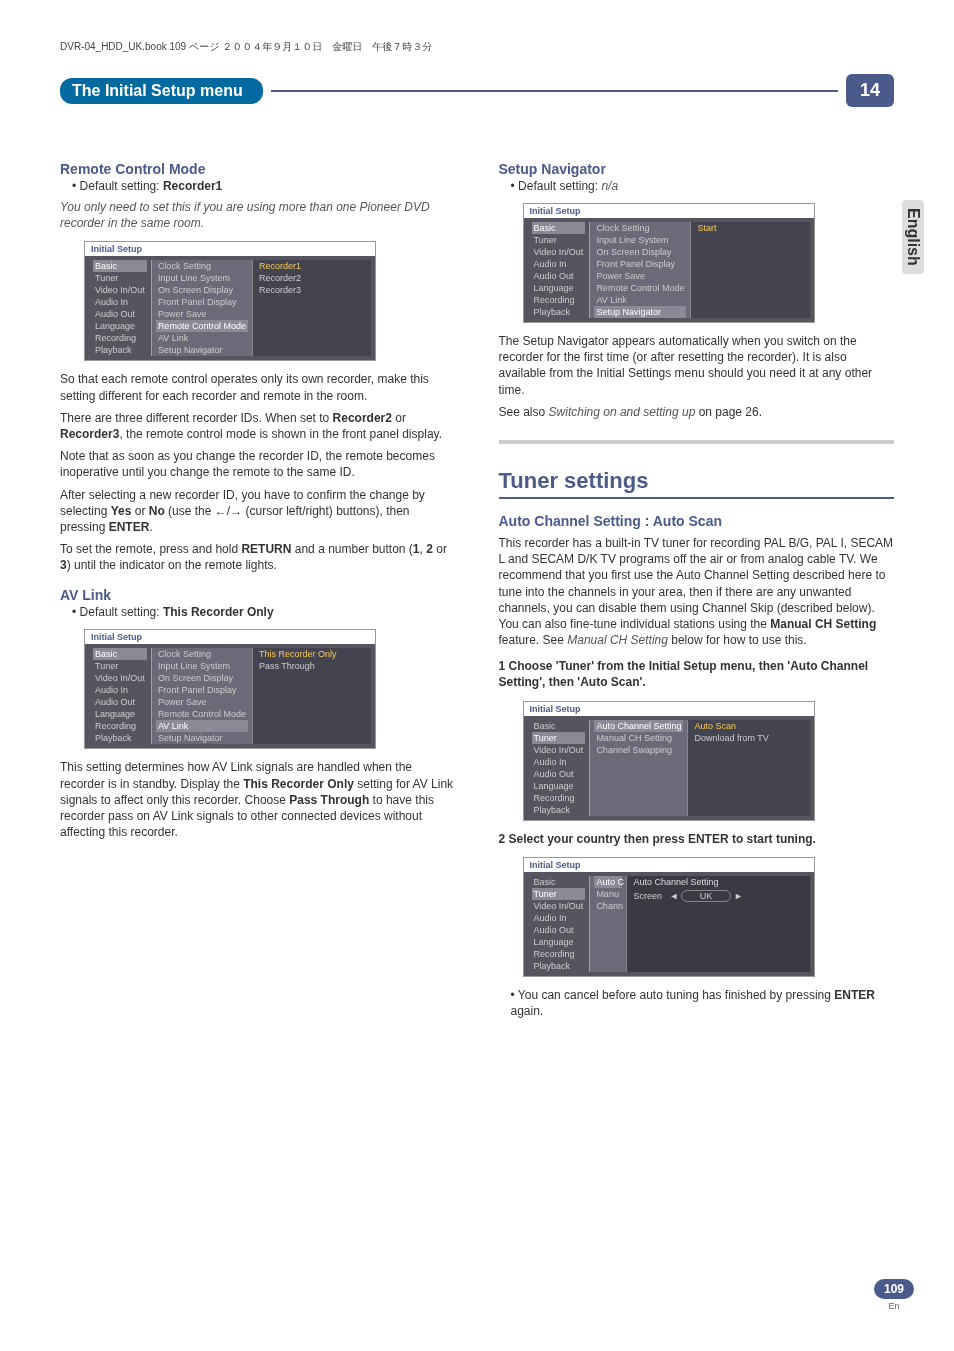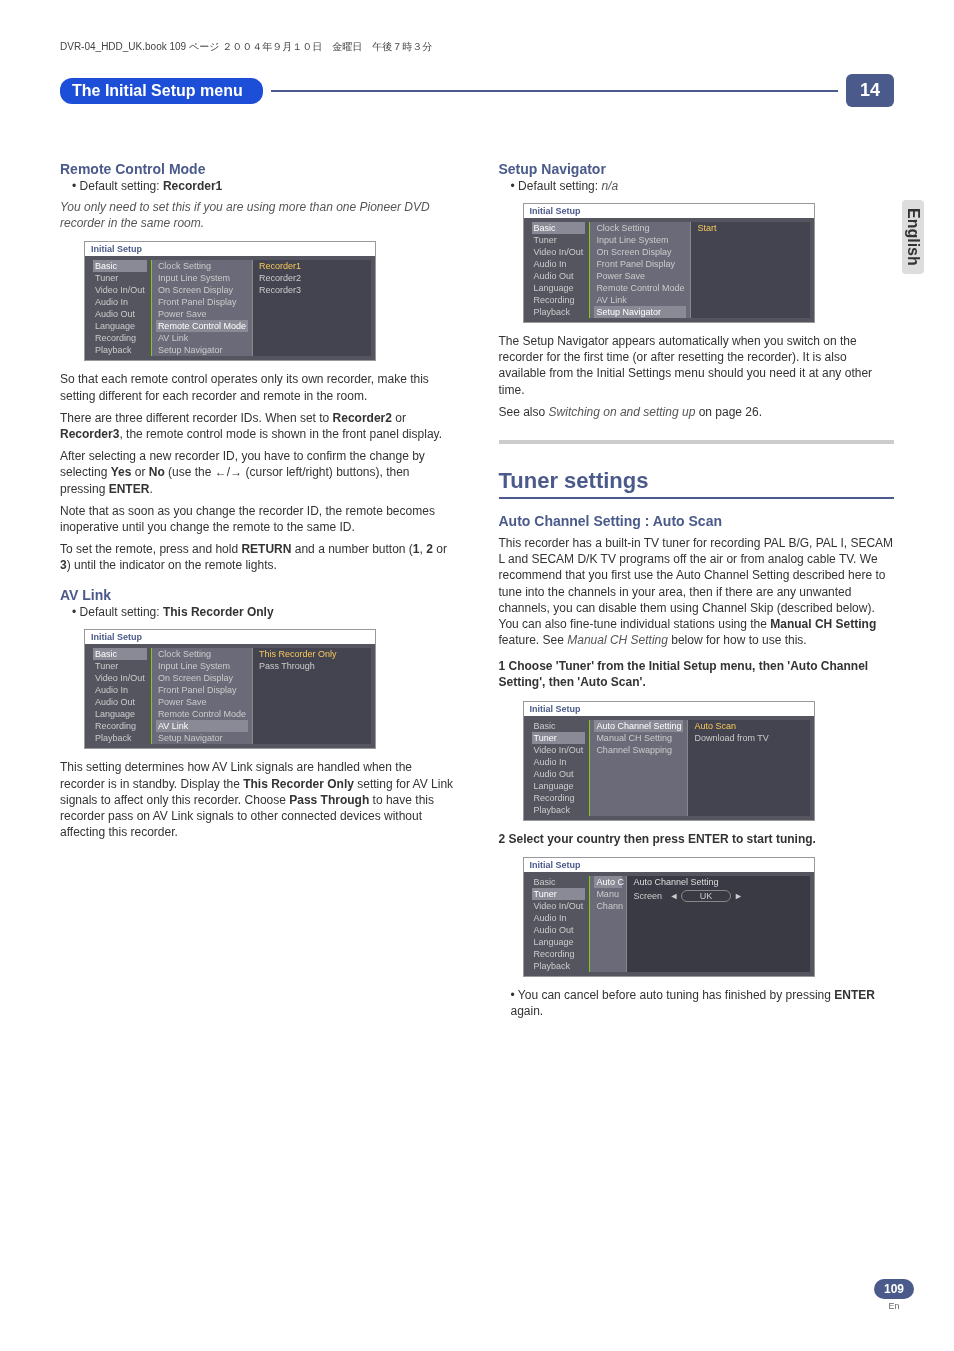--- a/index.html
+++ b/index.html
@@ -15,21 +15,21 @@
     font-size: 10px;
     color: #444;
     margin-bottom: 20px;
   }
   .title-bar {
     display: flex;
     align-items: center;
     margin-bottom: 40px;
   }
   .title-pill {
-    background: #1d4ed8;
+    background: #0369a1;
     color: #fff;
     font-weight: bold;
     font-size: 16px;
     padding: 4px 20px 4px 12px;
     border-radius: 12px;
     flex: 0 0 auto;
   }
   .title-line {
     flex: 1;
     border-top: 2px solid #4a5a8a;
@@ -206,24 +206,24 @@
         <div>Recorder2</div>
         <div>Recorder3</div>
       </div>
     </div>
   </div>
 
   <p>So that each remote control operates only its own recorder, make this setting different for each recorder and remote in the room.</p>
   <p>
     <span>There are three different recorder IDs. When set to </span><span class="bold">Recorder2</span><span> or </span><span class="bold">Recorder3</span><span>, the remote control mode is shown in the front panel display.</span>
   </p>
+  <p>Note that as soon as you change the recorder ID, the remote becomes inoperative until you change the remote to the same ID.</p>
   <p>
     <span>After selecting a new recorder ID, you have to confirm the change by selecting </span><span class="bold">Yes</span><span> or </span><span class="bold">No</span><span> (use the </span><span class="arrow">←</span>/<span class="arrow">→</span><span> (cursor left/right) buttons), then pressing </span><span class="bold">ENTER</span><span>.</span>
   </p>
-  <p>Note that as soon as you change the recorder ID, the remote becomes inoperative until you change the remote to the same ID.</p>
   <p>
     <span>To set the remote, press and hold </span><span class="bold">RETURN</span><span> and a number button (</span><span class="bold">1</span><span>, </span><span class="bold">2</span><span> or </span><span class="bold">3</span><span>) until the indicator on the remote lights.</span>
   </p>
 
   <h2 class="section">AV Link</h2>
   <div class="bullet-line">
     <span>• Default setting: </span><span class="bold">This Recorder Only</span>
   </div>
 
   <div class="setup-box">

